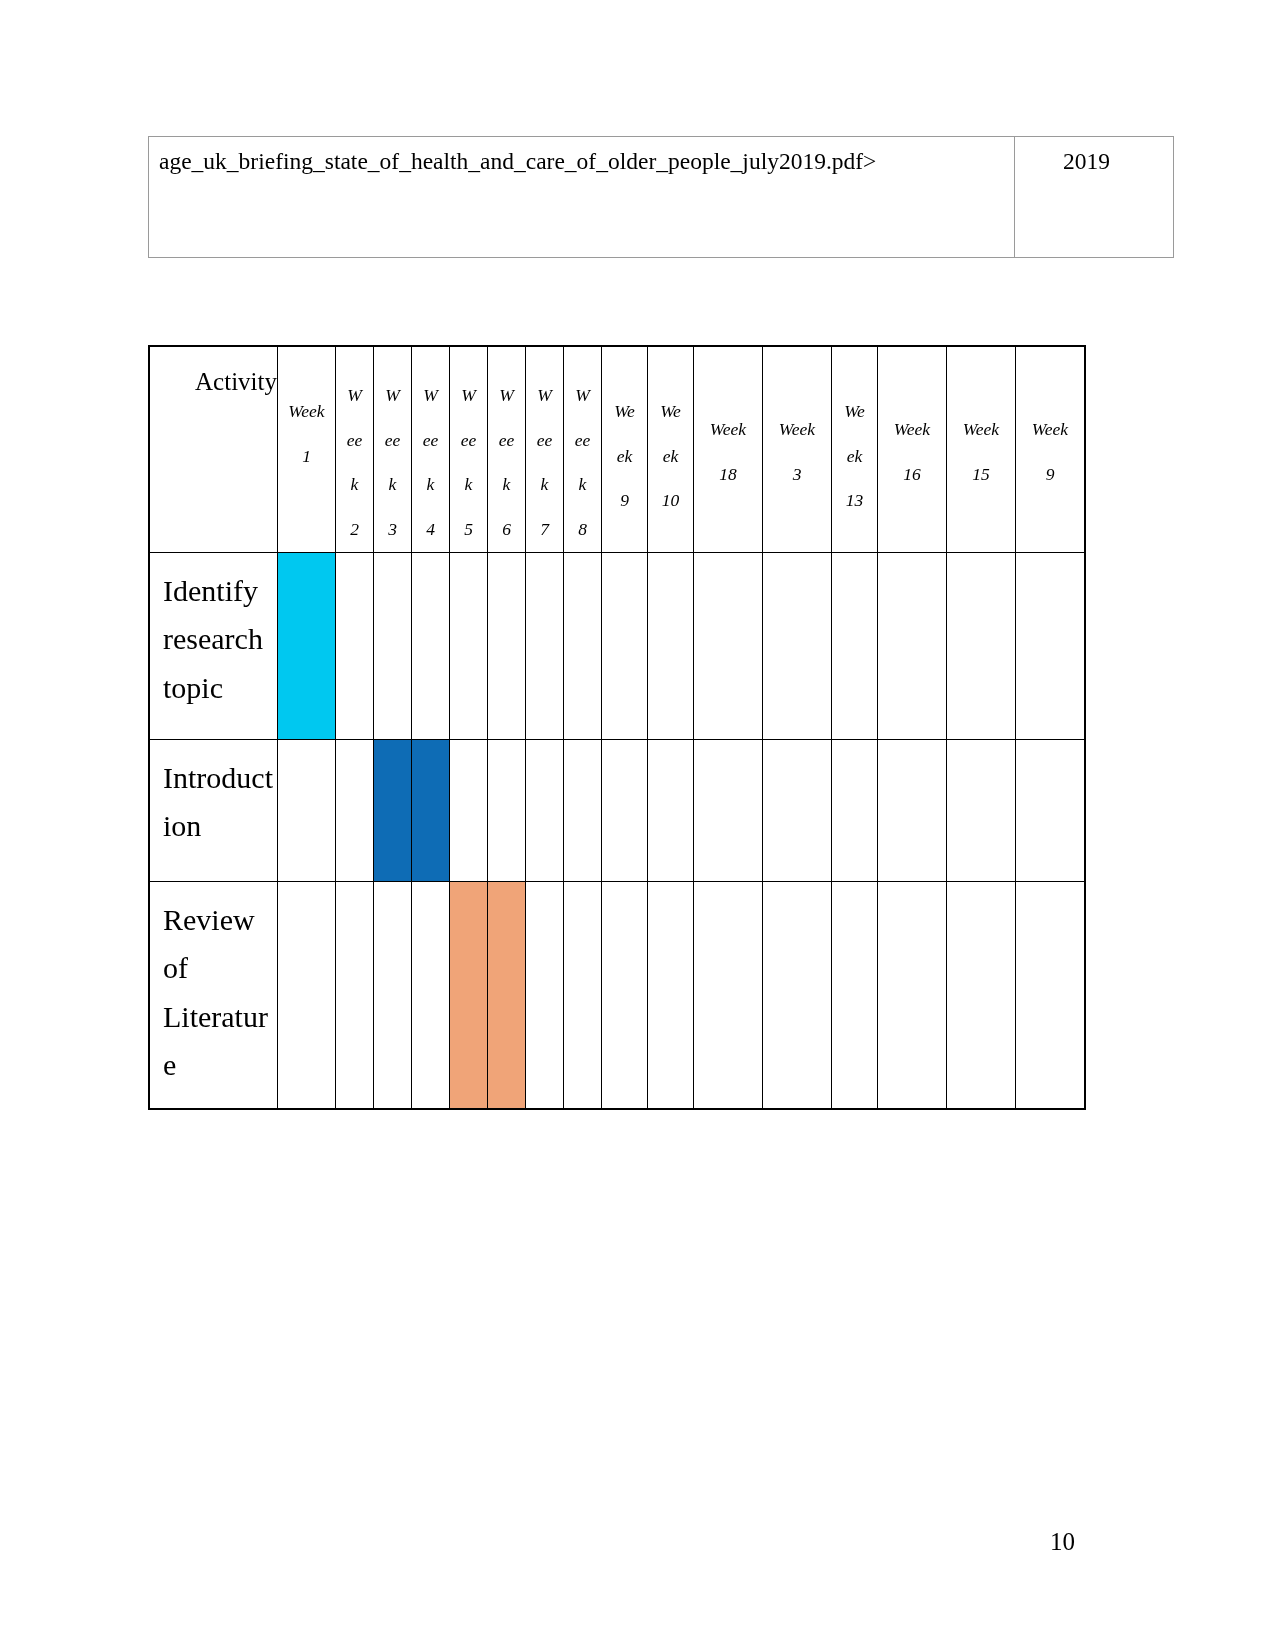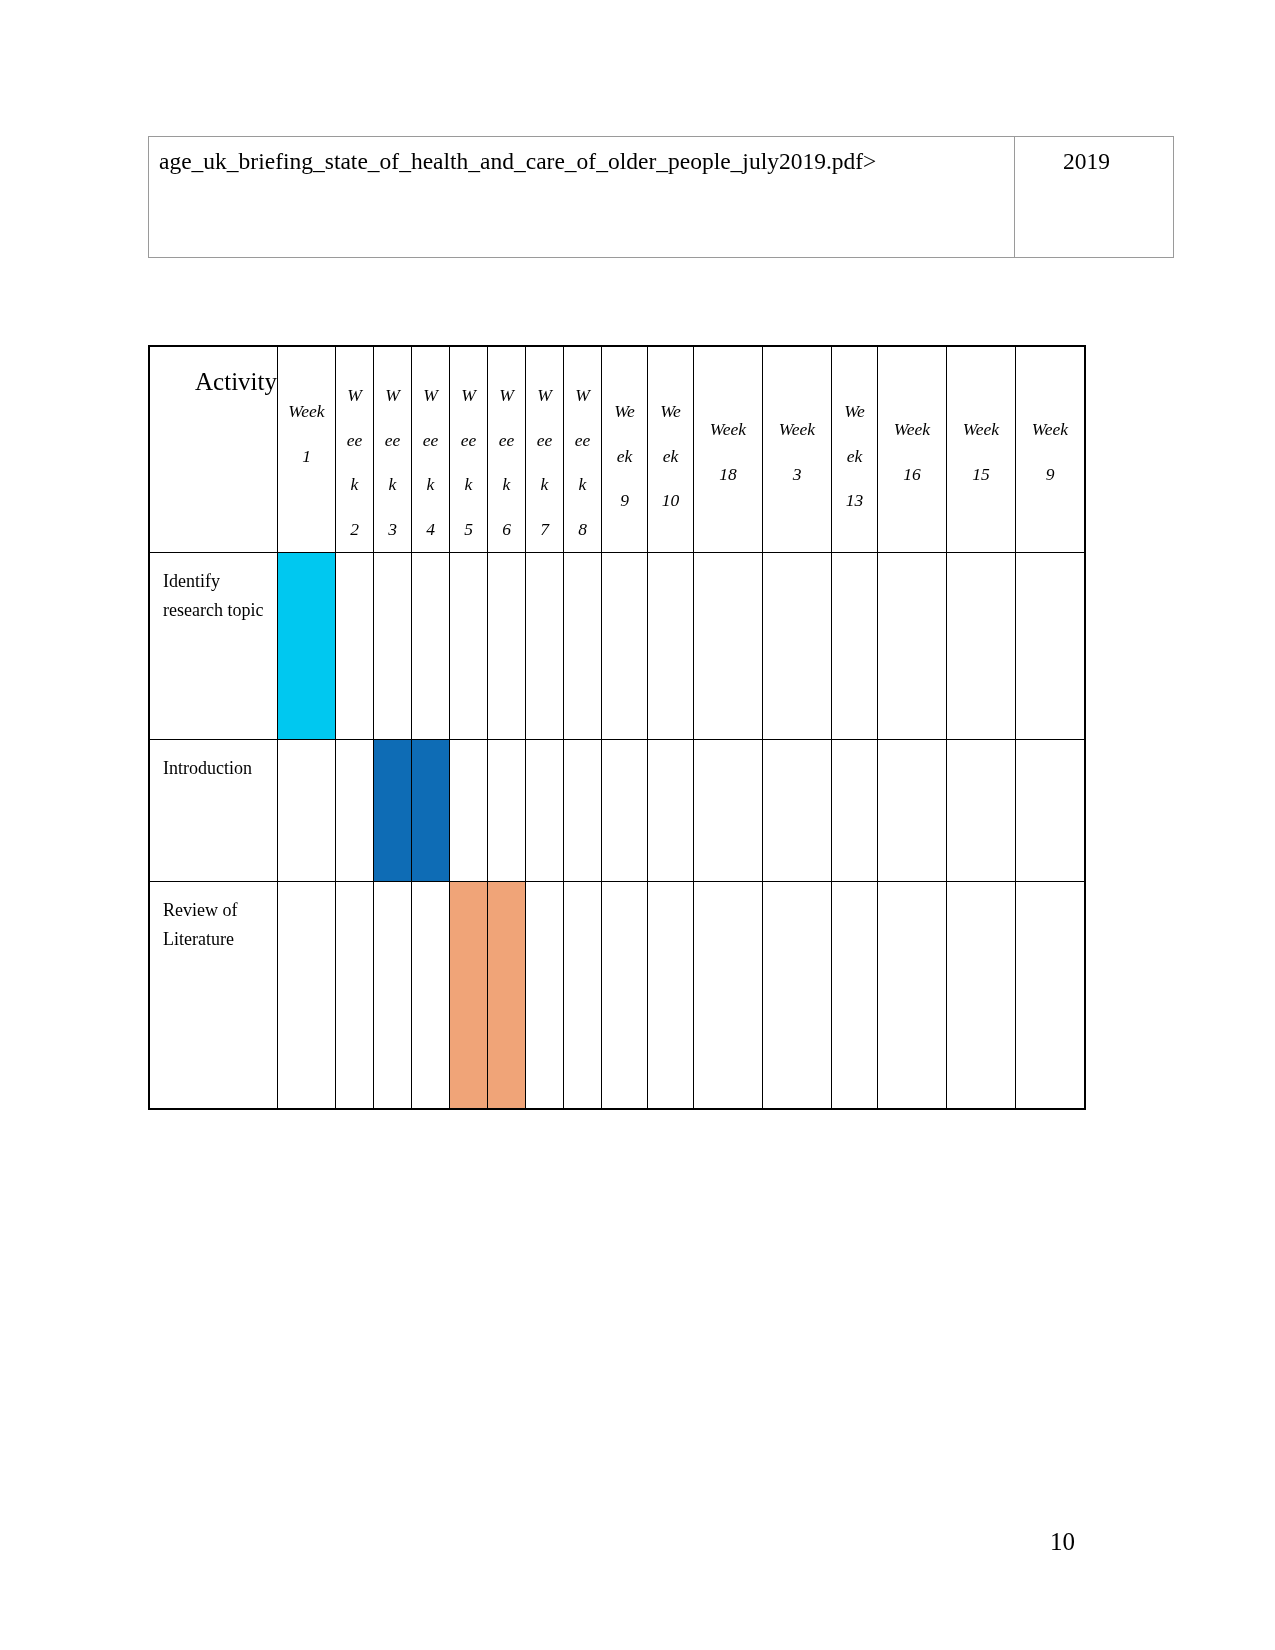--- a/index.html
+++ b/index.html
@@ -73,21 +73,21 @@
   }
   
   #gantt thead td.col-narrow   { line-height: 2.55; }
   #gantt thead td.col-medium   { line-height: 2.55; padding-top: 42px; }
   #gantt thead td.col-wide     { line-height: 2.55; padding-top: 60px; }
 
   .hdr-line { display: block; white-space: nowrap; }
 
   
   #gantt tbody td.act-label {
-    font-size: 18px;
+    font-size: 30px;
     line-height: 1.62;
     padding: 14px 4px 12px 13px;
     text-align: left;
     word-break: break-word;
   }
   #gantt tbody td.wk { }
 
   
   .c-act  { width: 110px; }
   .c-w1   { width: 57px;  }

